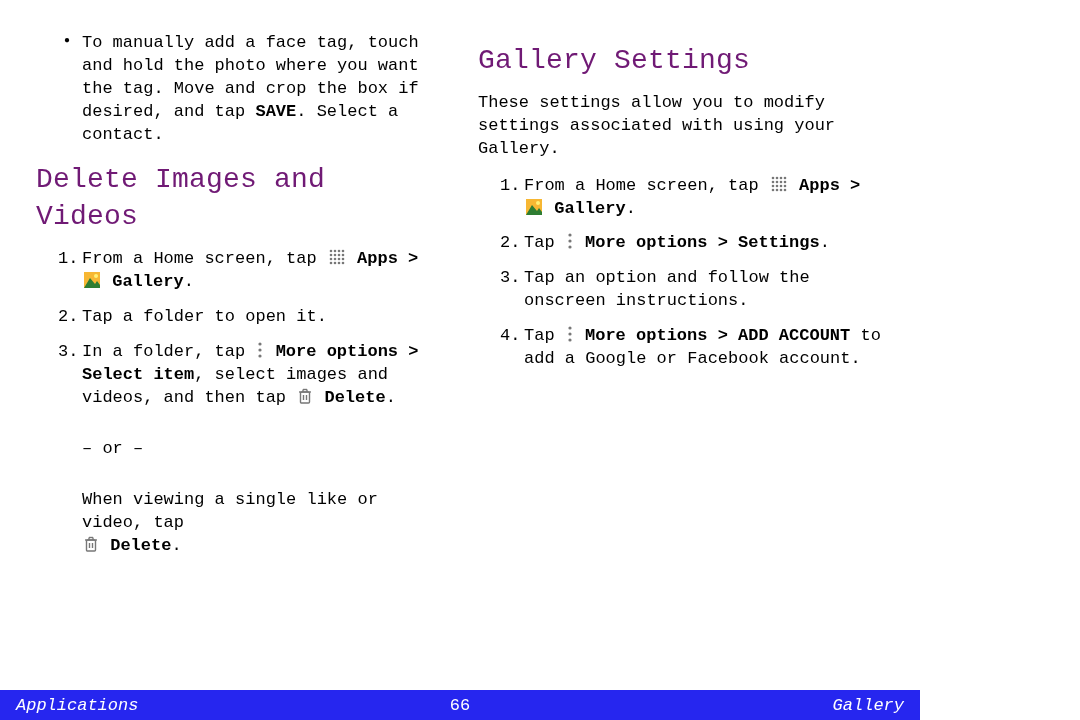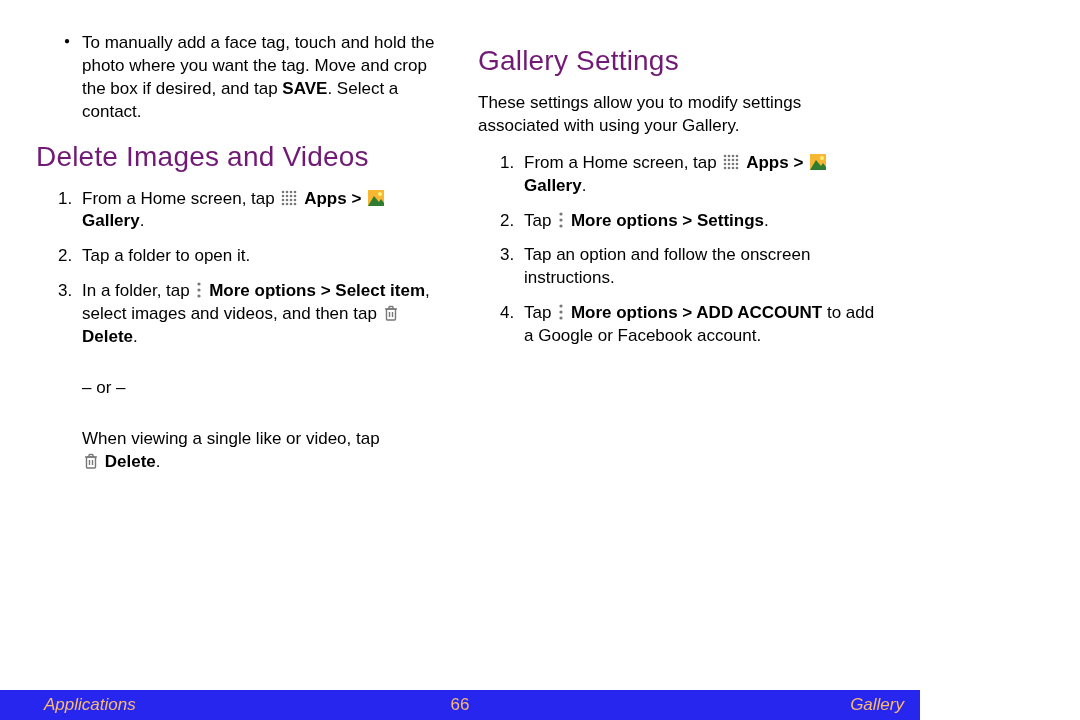--- a/index.html
+++ b/index.html
@@ -1,36 +1,36 @@
 <!DOCTYPE html>
 <html><head>
 <meta charset="utf-8">
 <style>
   * { box-sizing: border-box; margin: 0; padding: 0; }
   html, body { width: 1080px; height: 720px; font-family: Arial, Helvetica, sans-serif; background: #fff; overflow: hidden; }
-  .page { width: 920px; height: 720px; position: relative; }
+  .page { width: 920px; height: 720px; position: relative; font-family: Liberation Mono, monospace; }
   .content { display: flex; padding: 32px 18px 0 18px; height: 680px; }
   .col { width: 50%; padding: 0 18px; font-size: 17px; line-height: 1.35; color: #000; }
   h2.section { color: #701a75; font-size: 28px; font-weight: 400; margin: 10px 0 12px 0; letter-spacing: 0.2px; }
   ul.bullets { list-style: none; padding-left: 28px; margin-bottom: 6px; }
   ul.bullets > li { position: relative; padding-left: 18px; margin-bottom: 14px; }
   ul.bullets > li::before { content: "●"; position: absolute; left: 0; top: 2px; font-size: 10px; }
   ol.steps { list-style: none; counter-reset: step; padding-left: 28px; }
   ol.steps > li { counter-increment: step; position: relative; padding-left: 18px; margin-bottom: 12px; }
   ol.steps > li::before { content: counter(step) "."; position: absolute; left: -6px; top: 0; }
   .sub { display: block; margin-top: 28px; }
   .b { font-weight: 700; }
   .footer { position: absolute; left: 0; right: 0; bottom: 0; height: 30px; background: #2a2ae0; background: #2020e8; background: #2a2df0; background: #2020e8;  }
   .footer { background: #2323ff; }
   .footer { background: #2323f0; }
   .footer { background: #2525f7; }
   .footer { background: #2020ff; }
   
   .footer { background: #2626ef; }
-  .footer-inner { display: flex; justify-content: space-between; align-items: center; height: 100%; padding: 0 16px; color: #fdba74; font-style: italic; font-size: 17px; margin-left: 28px; }
+  .footer-inner { display: flex; justify-content: space-between; align-items: center; height: 100%; padding: 0 16px; color: #ffffff; font-style: italic; font-size: 17px; }
   .footer-center { position: absolute; left: 50%; transform: translateX(-50%); font-style: normal; }
   .icon { display: inline-block; vertical-align: -2px; margin: 0 2px; }
   svg { display: block; }
 </style>
 </head>
 <body>
 
 <div class="page">
   <div class="content">
 

